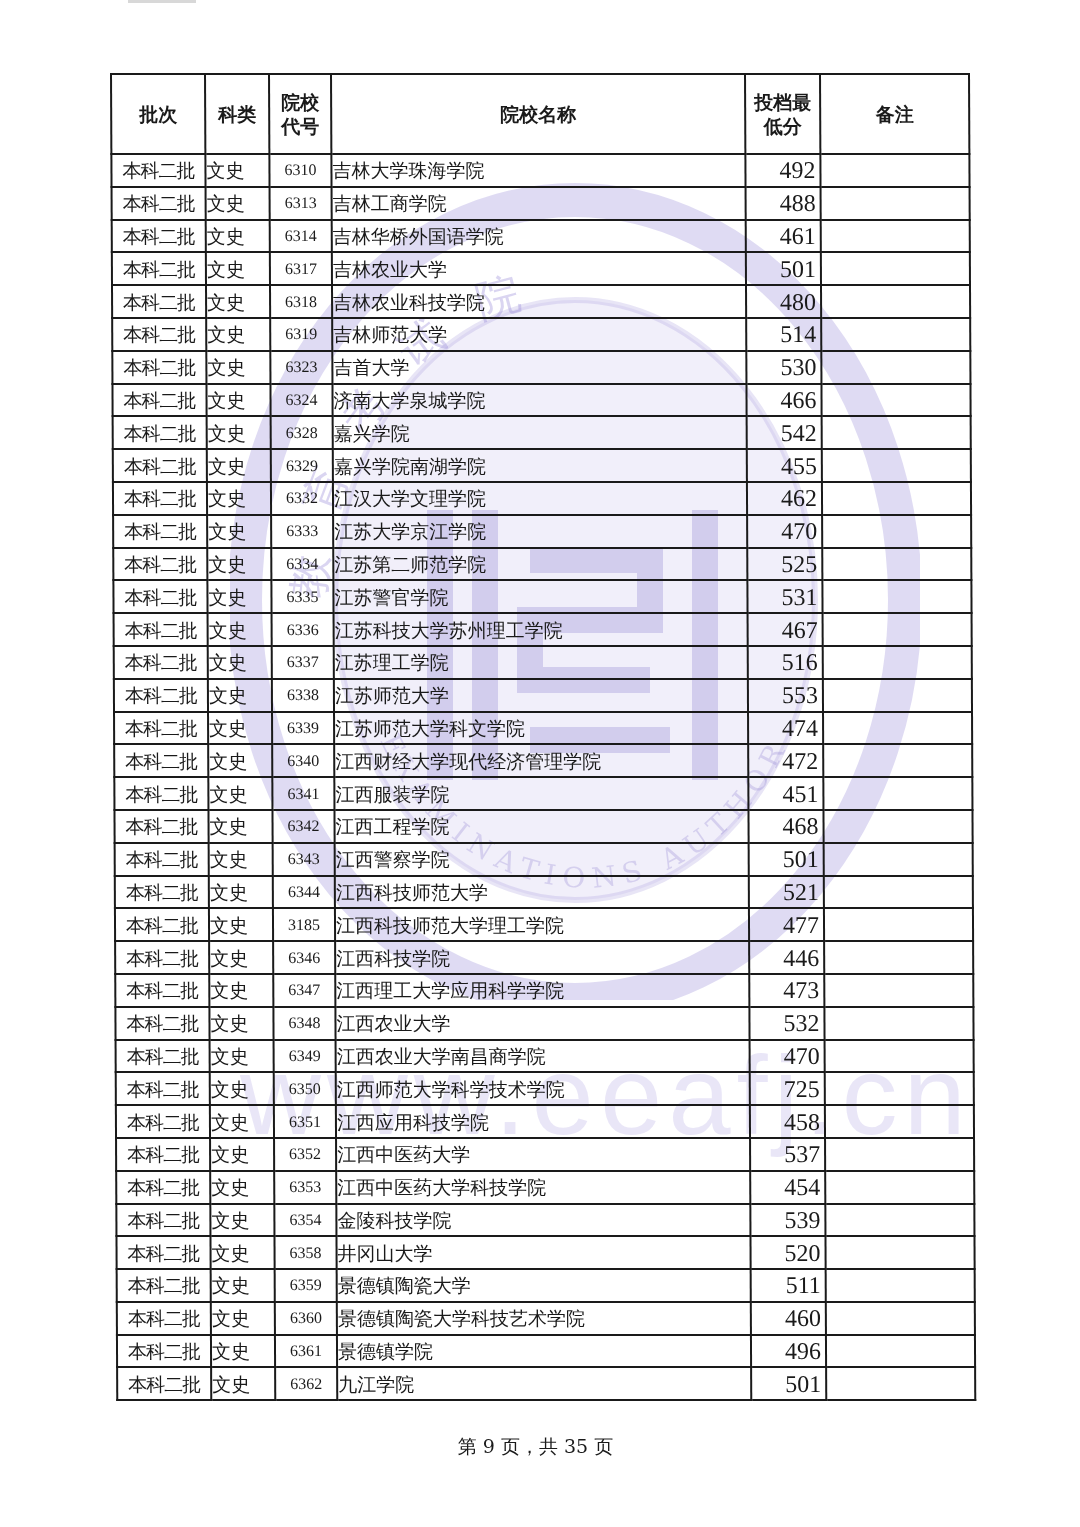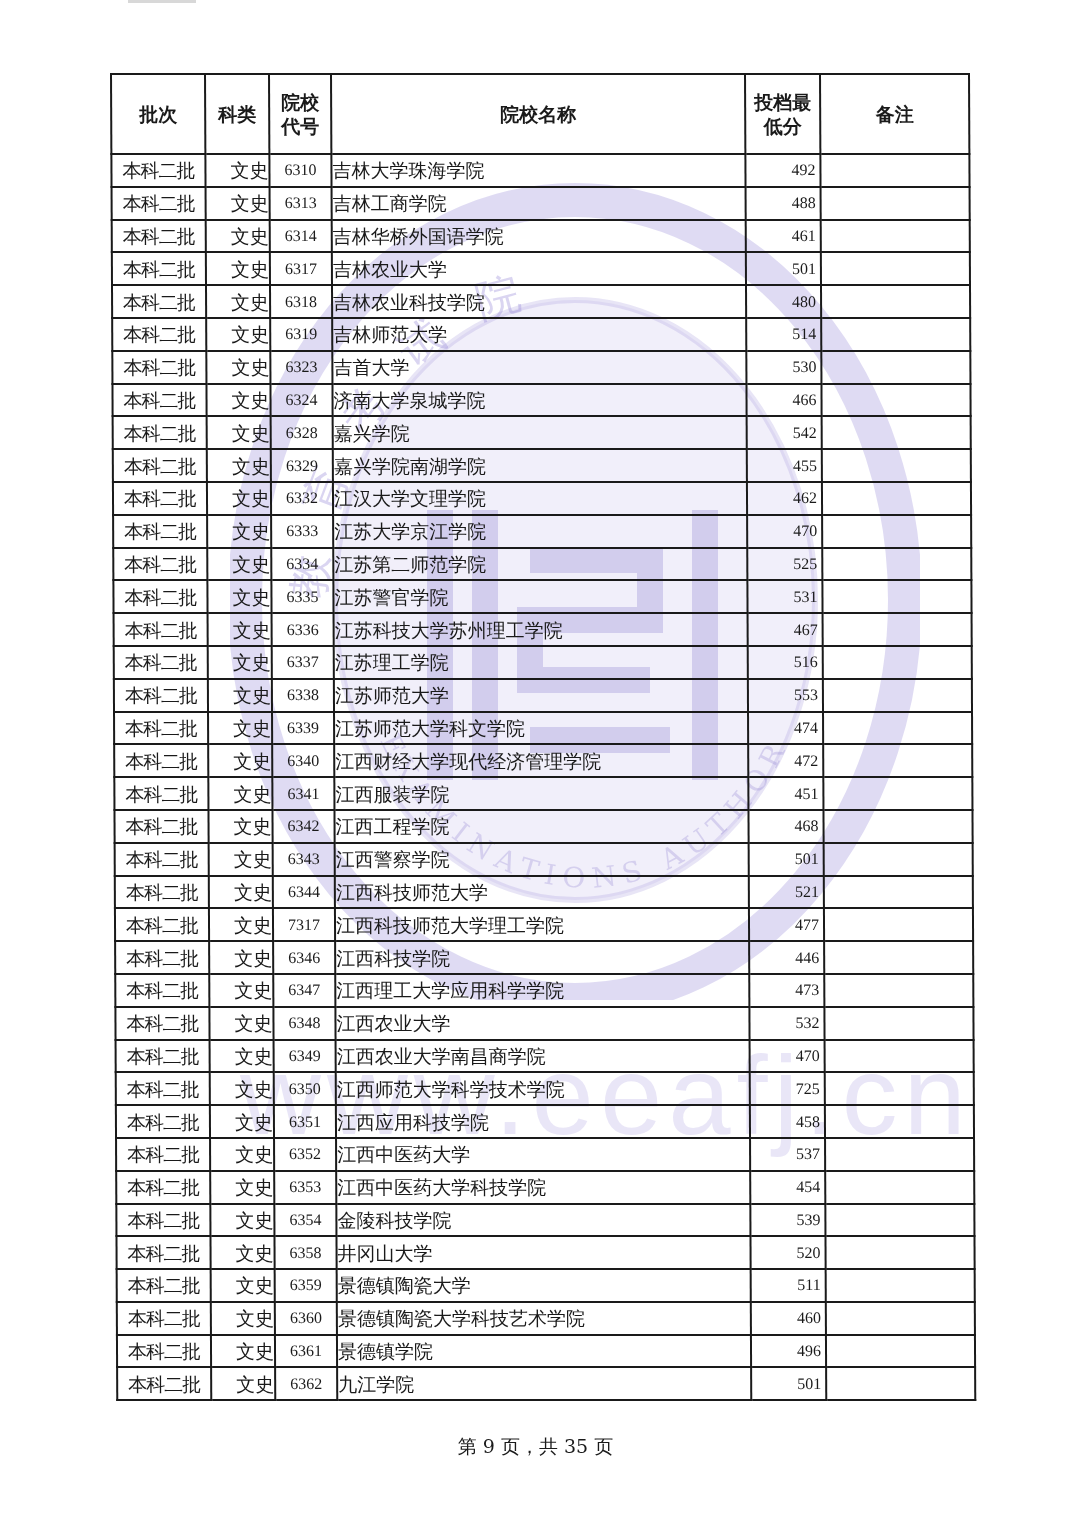--- a/index.html
+++ b/index.html
@@ -72,24 +72,24 @@
     font-family: "DejaVu Serif", serif;
   }
   tbody td {
     height: 30.8px;
     font-size: 19px;
     line-height: 30px;
     white-space: nowrap;
     overflow: hidden;
   }
   td.c-batch { text-align: center; letter-spacing: -1px; }
-  td.c-type { text-align: right; margin-top: 9px; }
+  td.c-type { text-align: left; margin-top: 9px; }
   td.c-code { text-align: center; font-family: "Liberation Serif", serif; font-size: 16px; }
   td.c-name { text-align: left; }
-  td.c-score { text-align: right; padding-right: 4px; font-family: "Liberation Serif", serif; font-size: 16px; }
+  td.c-score { text-align: right; padding-right: 4px; font-family: "Liberation Serif", serif; font-size: 24px; }
   td.c-note { }
   .footer {
     position: absolute;
     left: 0;
     width: 1071px;
     top: 1434px;
     text-align: center;
     font-size: 19px;
     z-index: 1;
   }
@@ -330,21 +330,21 @@
           <td class="c-batch">本科二批</td>
           <td class="c-type">文史</td>
           <td class="c-code">6344</td>
           <td class="c-name">江西科技师范大学</td>
           <td class="c-score">521</td>
           <td class="c-note"></td>
         </tr>
         <tr>
           <td class="c-batch">本科二批</td>
           <td class="c-type">文史</td>
-          <td class="c-code">7317</td>
+          <td class="c-code">3185</td>
           <td class="c-name">江西科技师范大学理工学院</td>
           <td class="c-score">477</td>
           <td class="c-note"></td>
         </tr>
         <tr>
           <td class="c-batch">本科二批</td>
           <td class="c-type">文史</td>
           <td class="c-code">6346</td>
           <td class="c-name">江西科技学院</td>
           <td class="c-score">446</td>

